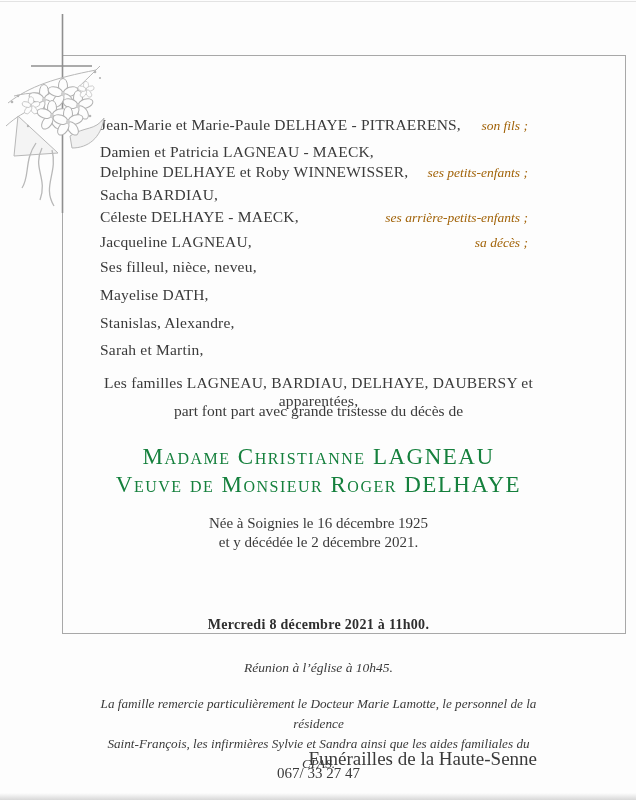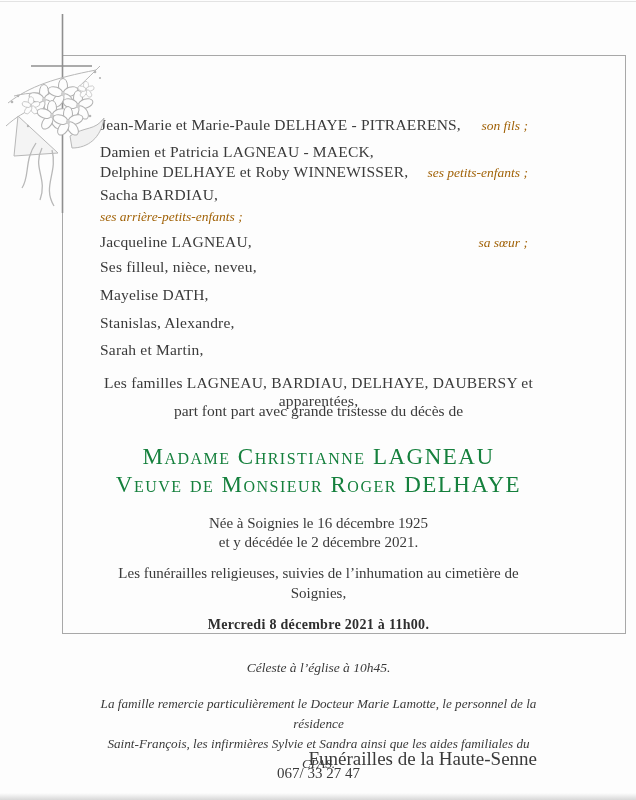--- a/index.html
+++ b/index.html
@@ -54,25 +54,26 @@
   </div>
   <div class="row r3">
     <span class="names">Delphine DELHAYE et Roby WINNEWISSER,</span>
     <span class="relation">ses petits-enfants ;</span>
   </div>
   <div class="row r4">
     <span class="names">Sacha BARDIAU,</span>
     <span class="relation"></span>
   </div>
   <div class="row r5">
+    <span class="names">Céleste DELHAYE - MAECK,</span>
     <span class="relation">ses arrière-petits-enfants ;</span>
   </div>
   <div class="row r6">
     <span class="names">Jacqueline LAGNEAU,</span>
-    <span class="relation">sa sœur ;</span>
+    <span class="relation">sa décès ;</span>
   </div>
   <div class="row r7">
     <span class="names">Ses filleul, nièce, neveu,</span>
     <span class="relation"></span>
   </div>
   <div class="row r8">
     <span class="names">Mayelise DATH,</span>
     <span class="relation"></span>
   </div>
   <div class="row r9">
@@ -91,25 +92,24 @@
     <div>Madame Christianne LAGNEAU</div>
     <div>Veuve de Monsieur Roger DELHAYE</div>
   </div>
 
   <div class="center dates-block">
     <div>Née à Soignies le 16 décembre 1925</div>
     <div>et y décédée le 2 décembre 2021.</div>
   </div>
 
   <div class="center funeral-block">
-    <div>Les funérailles religieuses, suivies de l’inhumation au cimetière de Soignies,</div>
   </div>
 
   <div class="center date-line">Mercredi 8 décembre 2021 à 11h00.</div>
-  <div class="center reunion">Céleste à l’église à 10h45.</div>
+  <div class="center reunion">Réunion à l’église à 10h45.</div>
 
   <div class="center thanks-block">
     <div>La famille remercie particulièrement le Docteur Marie Lamotte, le personnel de la résidence</div>
     <div>Saint-François, les infirmières Sylvie et Sandra ainsi que les aides familiales du CPAS.</div>
   </div>
 
   <div class="center home-name">Funérailles de la Haute-Senne</div>
   <div class="center phone">067/ 33 27 47</div>
 </div>
 

